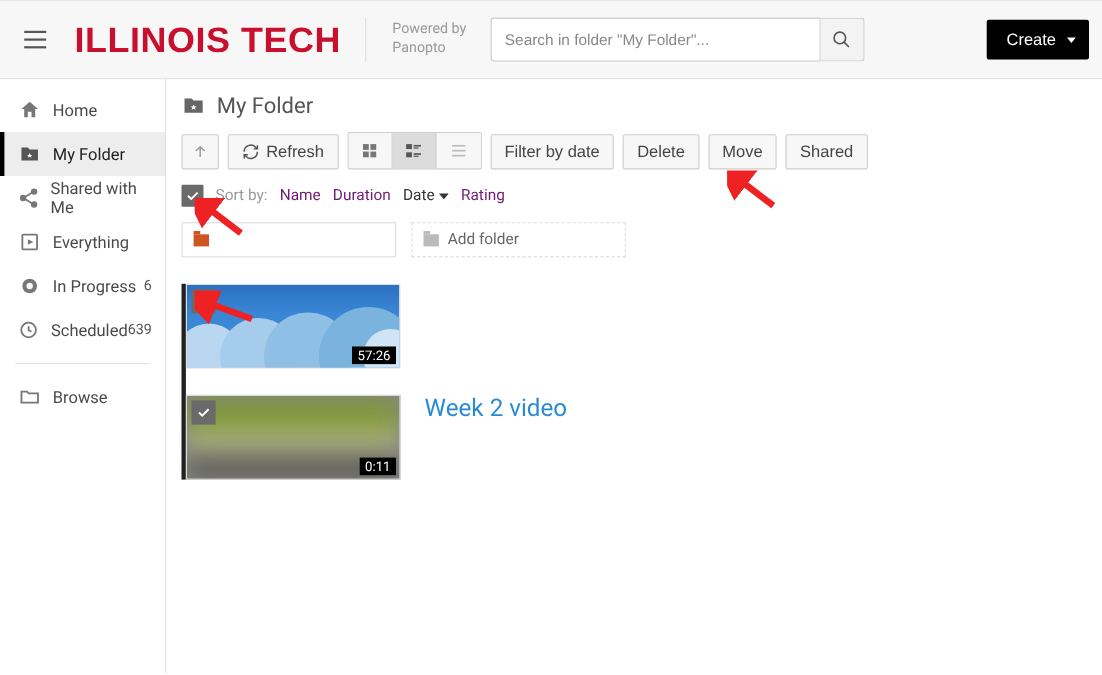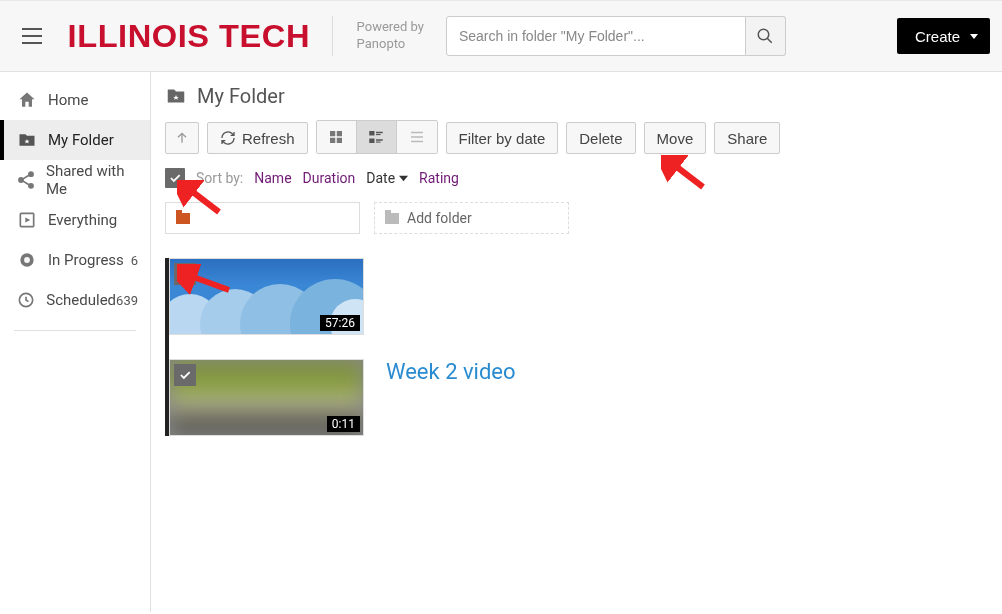--- a/index.html
+++ b/index.html
@@ -151,20 +151,28 @@
       <span class="ic">
           <svg width="20" height="20" viewBox="0 0 24 24" fill="none" stroke="#777" stroke-width="2">
             <circle cx="12" cy="12" r="8"></circle>
             <path d="M12 8v4l3 2"></path>
           </svg>
         </span>
       <span class="label">Scheduled</span>
       <span class="side-count">639</span>
     </div>
     <div class="side-divider"></div>
+    <div class="side-item">
+      <span class="ic">
+          <svg width="20" height="20" viewBox="0 0 24 24" fill="none" stroke="#777" stroke-width="2">
+            <path d="M3 6h6l2 2h10v10H3z"></path>
+          </svg>
+        </span>
+      <span class="label">Browse</span>
+    </div>
   </div>
 
   <div class="main" style="position:relative;">
     <div class="breadcrumb">
       <span class="bc-icon"><svg width="22" height="22" viewBox="0 0 24 24" fill="#666">
             <path d="M3 5h7l2 2h9v12H3z"></path>
             <path d="M12 11l1 2h2l-1.6 1.2.6 2-2-1.2-2 1.2.6-2L9 13h2z" fill="#fff"></path>
           </svg></span>
       <span class="bc-title">My Folder</span>
     </div>
@@ -205,21 +213,21 @@
             <svg width="18" height="18" viewBox="0 0 24 24" fill="#bbb">
               <rect x="4" y="5" width="16" height="2"></rect>
               <rect x="4" y="11" width="16" height="2"></rect>
               <rect x="4" y="17" width="16" height="2"></rect>
             </svg>
           </div>
       </div>
       <button class="tbtn">Filter by date</button>
       <button class="tbtn">Delete</button>
       <button class="tbtn">Move</button>
-      <button class="tbtn">Share</button>
+      <button class="tbtn">Shared</button>
     </div>
 
     <div class="sortbar">
       <div class="check">
         <svg width="14" height="14" viewBox="0 0 24 24" fill="none" stroke="#fff" stroke-width="3">
             <path d="M5 12l5 5L20 7"></path>
           </svg>
       </div>
       <span class="sort-label">Sort by:</span>
       <span class="sort-opt">Name</span>

